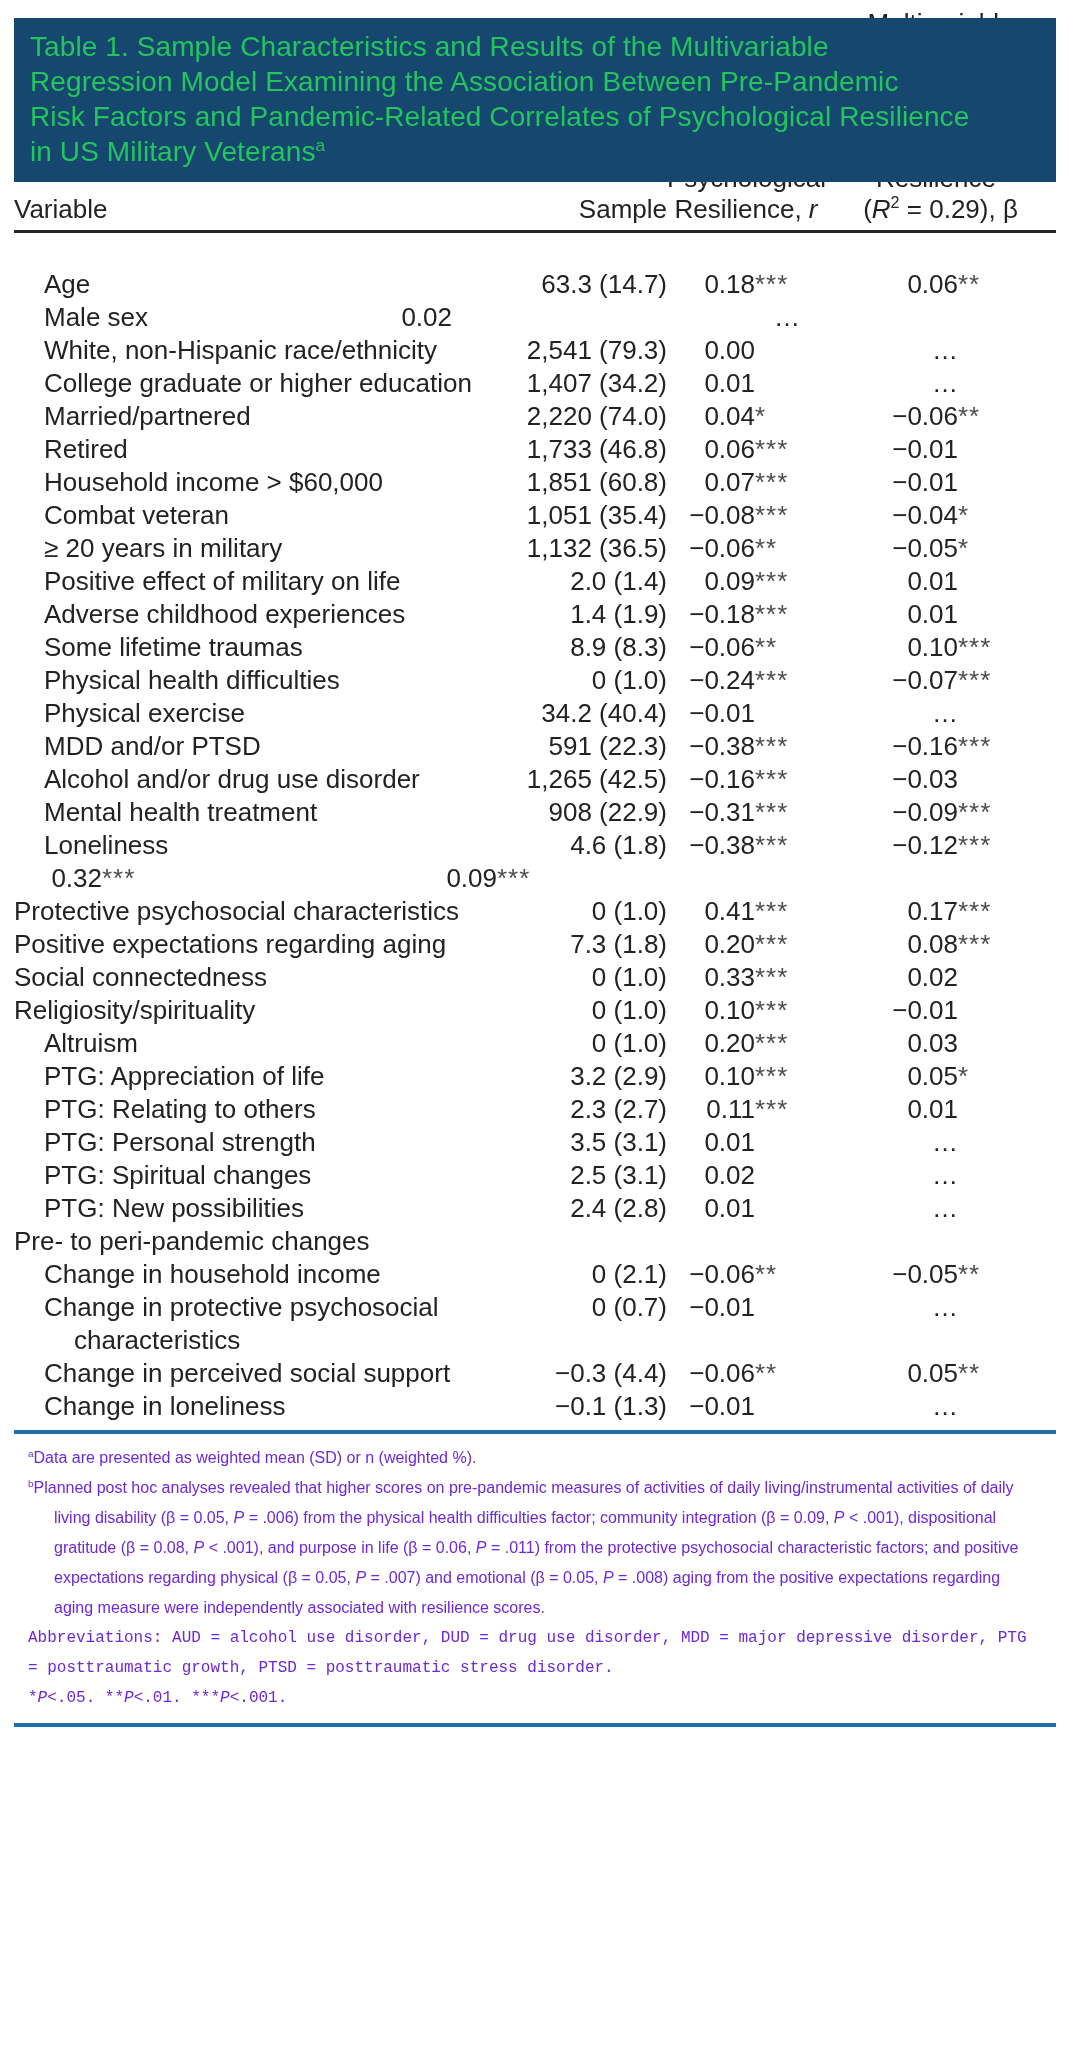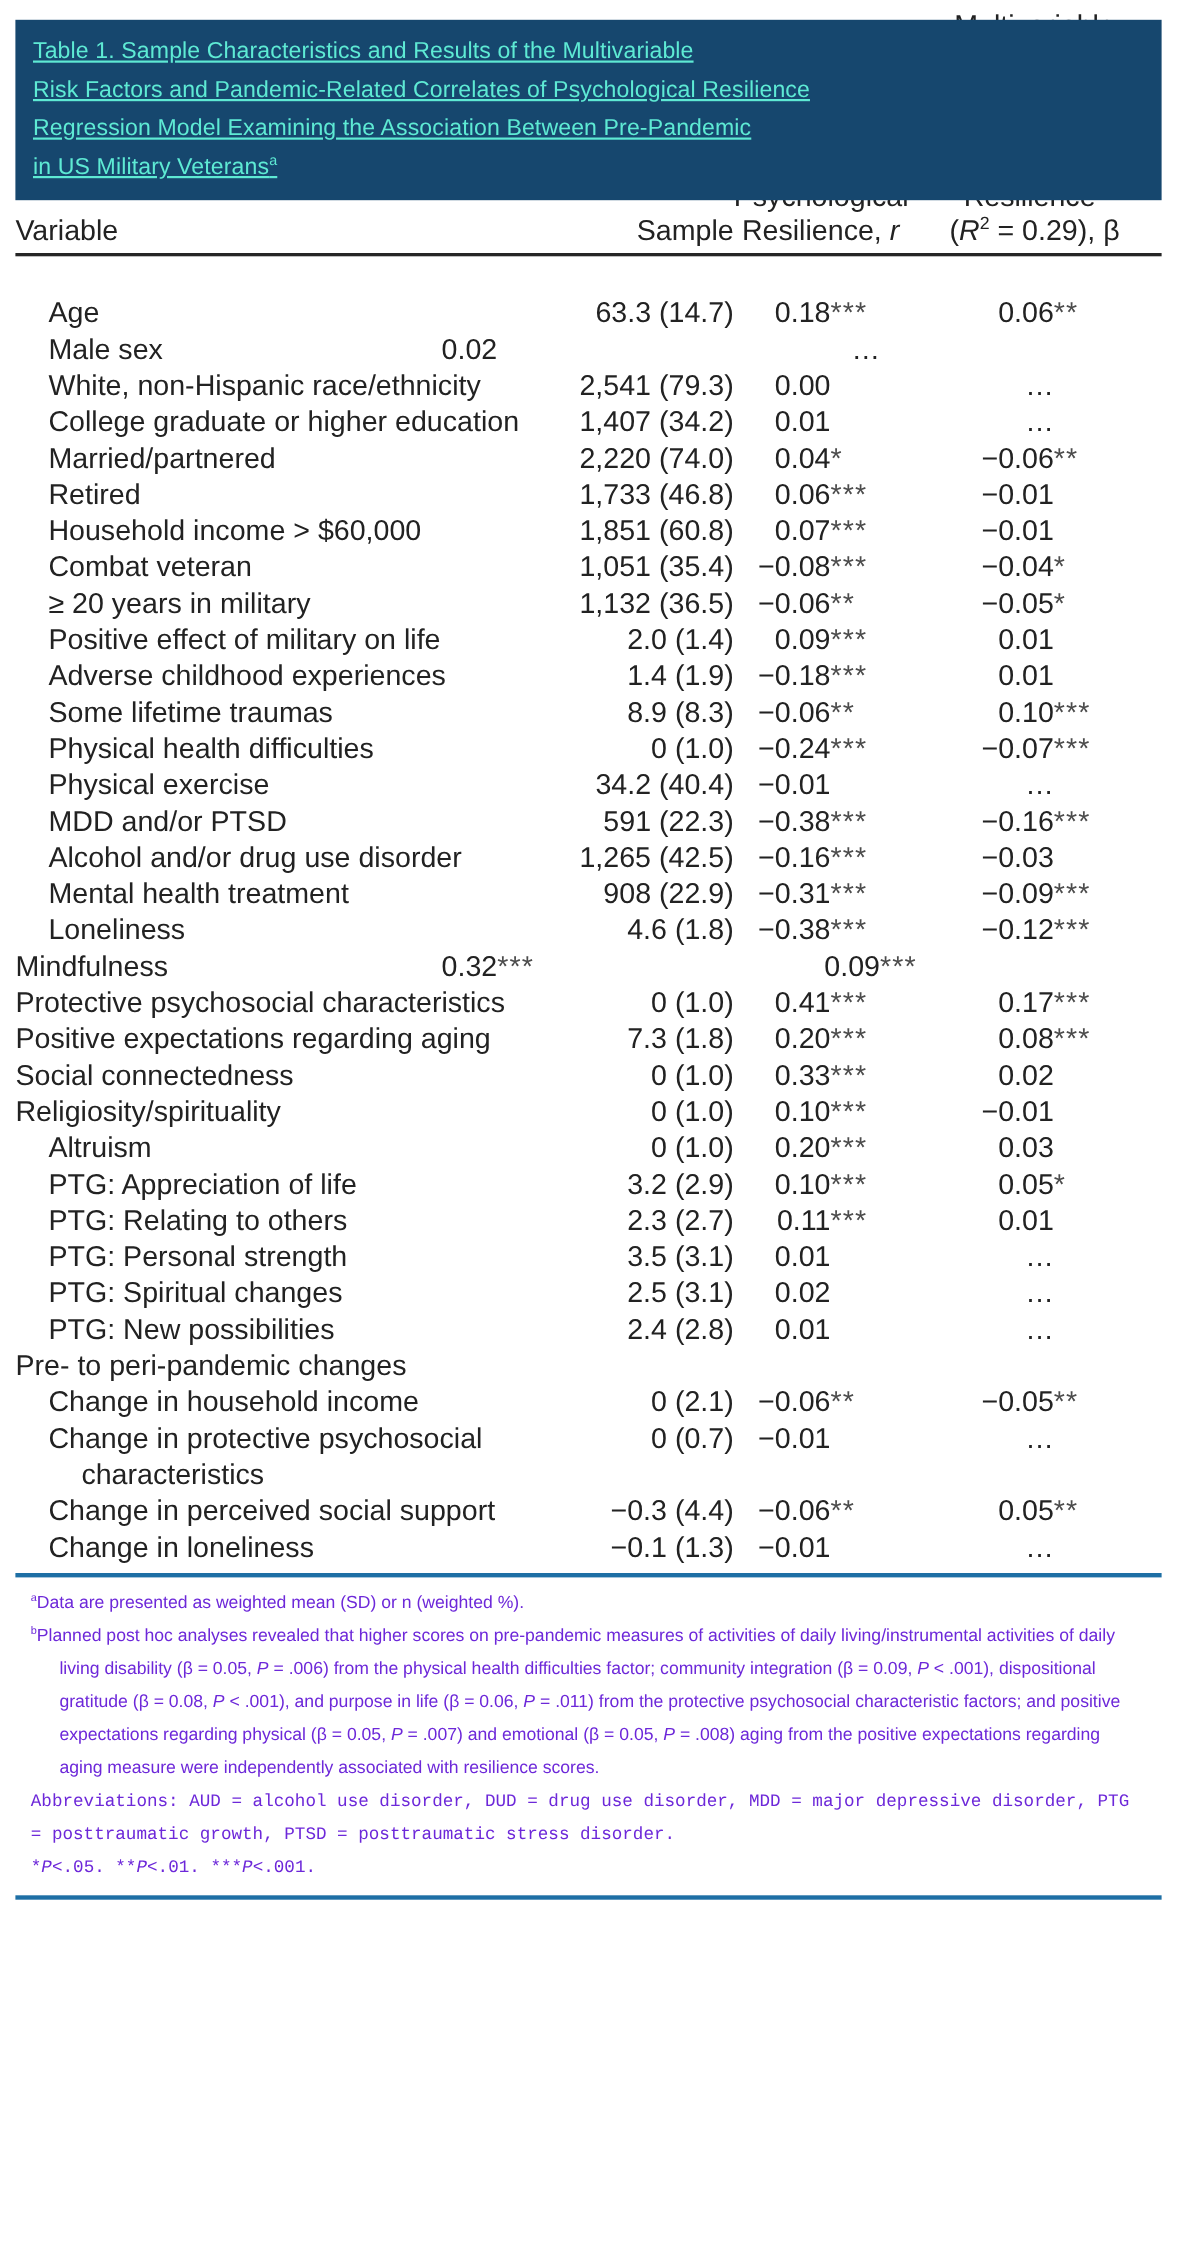--- a/index.html
+++ b/index.html
@@ -10,24 +10,23 @@
     font-family:"Liberation Sans", sans-serif;
     color:#222222;
     overflow:hidden;
     box-sizing:border-box;
   }
   
   .title-bar {
     position:absolute; left:14px; top:18px; width:1042px;
     box-sizing:border-box;
     padding:11px 16px 13px 16px;
-    color:#5eead4;
-    font-size:21px; line-height:35px;
+    color:#22c55e;
+    font-size:28px; line-height:35px;
     letter-spacing:0.1px;
-    text-decoration:underline;
   }
   .title-bar .tline { white-space:nowrap; }
   sup { font-size:0.62em; line-height:0; }
   i { font-style:italic; }
 
   
   .thead {
     margin:8px 14px 0 14px;
     display:grid;
     grid-template-columns:350px 303px 158px 231px;
@@ -65,22 +64,22 @@
   .foot .fnote { padding-left:26px; text-indent:-26px; }
   .foot .plain { padding-left:0; text-indent:0;font-family:Liberation Mono, monospace; }
   .bottom-rule { margin:10px 14px 0 14px; height:4px; }
 </style>
 </head>
 <body>
 
 <div class="page">
   <div class="title-bar" style="background: rgb(22, 71, 110);">
       <div class="tline">Table 1. Sample Characteristics and Results of the Multivariable</div>
+      <div class="tline">Regression Model Examining the Association Between Pre-Pandemic</div>
       <div class="tline">Risk Factors and Pandemic-Related Correlates of Psychological Resilience</div>
-      <div class="tline">Regression Model Examining the Association Between Pre-Pandemic</div>
       <div class="tline">in US Military Veterans<sup>a</sup></div>
     </div>
   <div class="thead">
     <div class="h1">Variable</div>
     <div class="h2">Sample</div>
     <div class="h3">
         <div>Bivariate</div>
         <div>Association</div>
         <div>With</div>
         <div>Psychological</div>
@@ -203,21 +202,20 @@
         <div class="c3"><span class="num">−0.31</span><span class="stars">***</span></div>
         <div class="c4"><span class="num">−0.09</span><span class="stars">***</span></div>
       </div>
       <div class="trow">
         <div class="c1 ind">Loneliness</div>
         <div class="c2">4.6 (1.8)</div>
         <div class="c3"><span class="num">−0.38</span><span class="stars">***</span></div>
         <div class="c4"><span class="num">−0.12</span><span class="stars">***</span></div>
       </div>
       <div class="trow">
-        <div class="c1">Mindfulness</div>
         <div class="c3"><span class="num">0.32</span><span class="stars">***</span></div>
         <div class="c4"><span class="num">0.09</span><span class="stars">***</span></div>
       </div>
       <div class="trow">
         <div class="c1">Protective psychosocial characteristics</div>
         <div class="c2">0 (1.0)</div>
         <div class="c3"><span class="num">0.41</span><span class="stars">***</span></div>
         <div class="c4"><span class="num">0.17</span><span class="stars">***</span></div>
       </div>
       <div class="trow">

